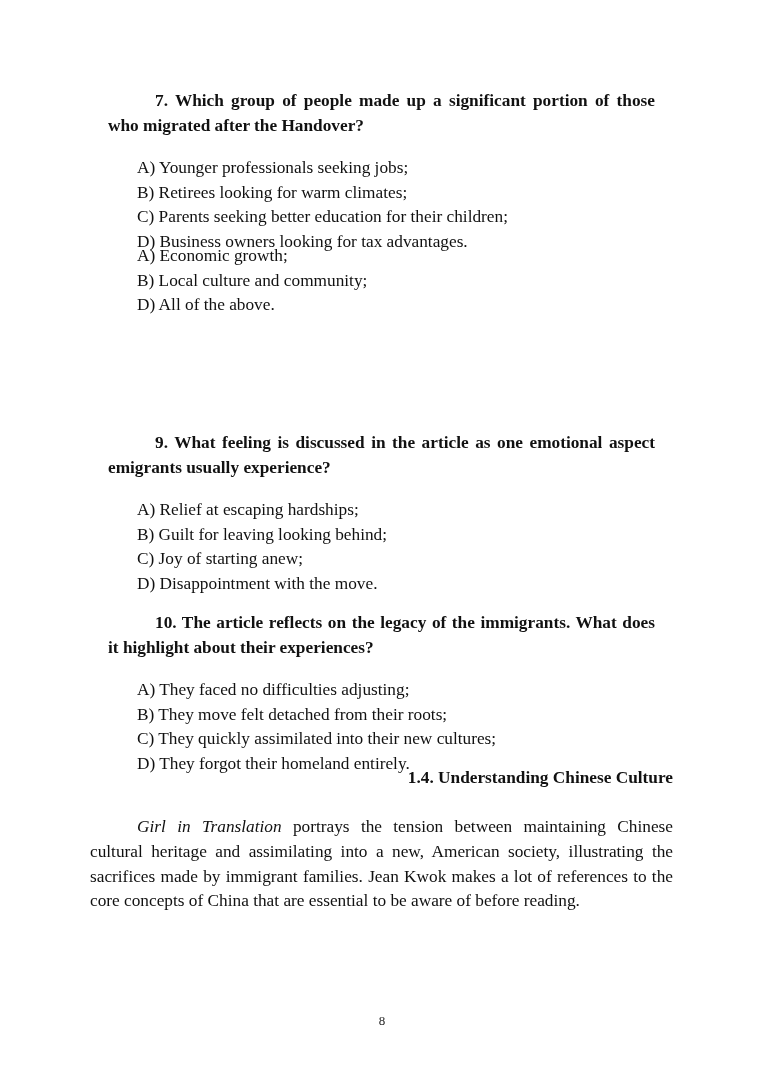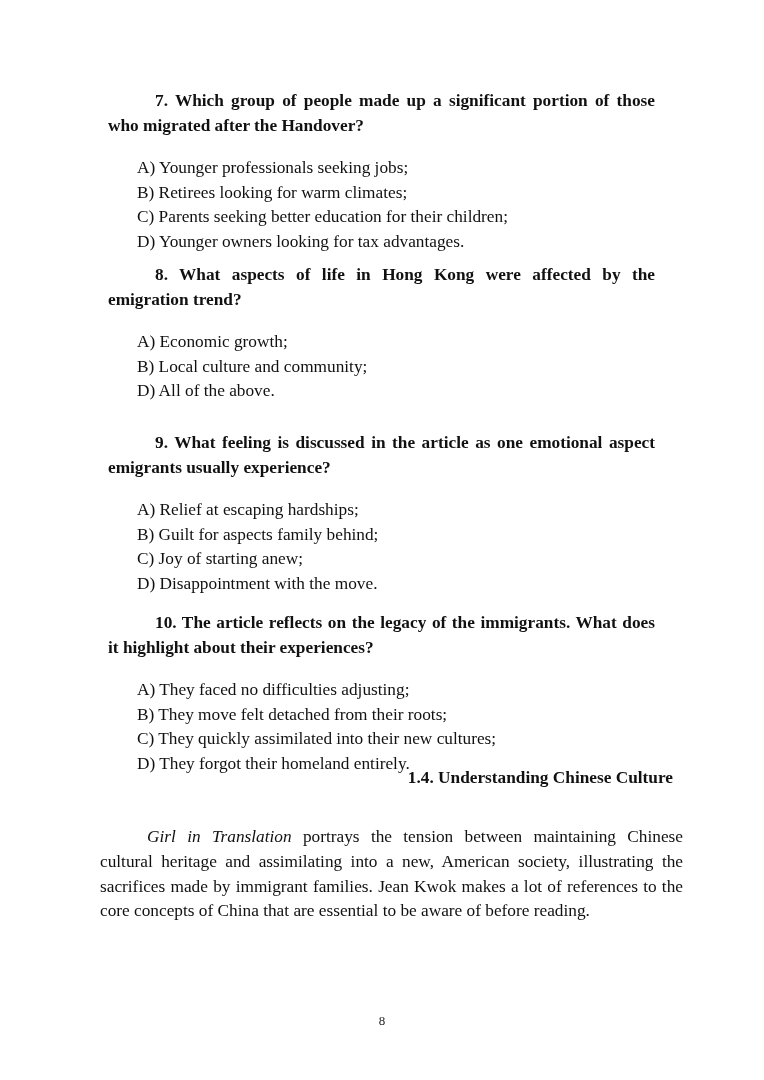--- a/index.html
+++ b/index.html
@@ -50,21 +50,21 @@
       line-height: 25px;
       margin: 0;
     }
     .paragraph {
       position: absolute;
       left: 0;
       width: 583px;
       top: 815px;
       text-align: justify;
       line-height: 24.8px;
-      margin: 10px;
+      margin: 0;
     }
     .paragraph .indent {
       display: inline-block;
       width: 47px;
     }
     .page-number {
       position: absolute;
       left: 0;
       width: 764px;
       top: 1013px;
@@ -76,34 +76,33 @@
 </head>
 <body>
 
 <div class="page">
 
   <div class="question" style="top:70px;">
     <p class="q-text">7. Which group of people made up a significant portion of those who migrated after the Handover?</p>
     <p class="option">A) Younger professionals seeking jobs;</p>
     <p class="option">B) Retirees looking for warm climates;</p>
     <p class="option">C) Parents seeking better education for their children;</p>
-    <p class="option">D) Younger owners looking for tax advantages.</p>
+    <p class="option">D) Business owners looking for tax advantages.</p>
   </div>
 
   <div class="question" style="top:244px;">
-    <p class="q-text">8. What aspects of life in Hong Kong were affected by the emigration trend?</p>
     <p class="option">A) Economic growth;</p>
     <p class="option">B) Local culture and community;</p>
     <p class="option">D) All of the above.</p>
   </div>
 
   <div class="question" style="top:412px;">
     <p class="q-text">9. What feeling is discussed in the article as one emotional aspect emigrants usually experience?</p>
     <p class="option">A) Relief at escaping hardships;</p>
-    <p class="option">B) Guilt for aspects family behind;</p>
+    <p class="option">B) Guilt for leaving looking behind;</p>
     <p class="option">C) Joy of starting anew;</p>
     <p class="option">D) Disappointment with the move.</p>
   </div>
 
   <div class="question" style="top:592px;">
     <p class="q-text">10. The article reflects on the legacy of the immigrants. What does it highlight about their experiences?</p>
     <p class="option">A) They faced no difficulties adjusting;</p>
     <p class="option">B) They move felt detached from their roots;</p>
     <p class="option">C) They quickly assimilated into their new cultures;</p>
     <p class="option">D) They forgot their homeland entirely.</p>

